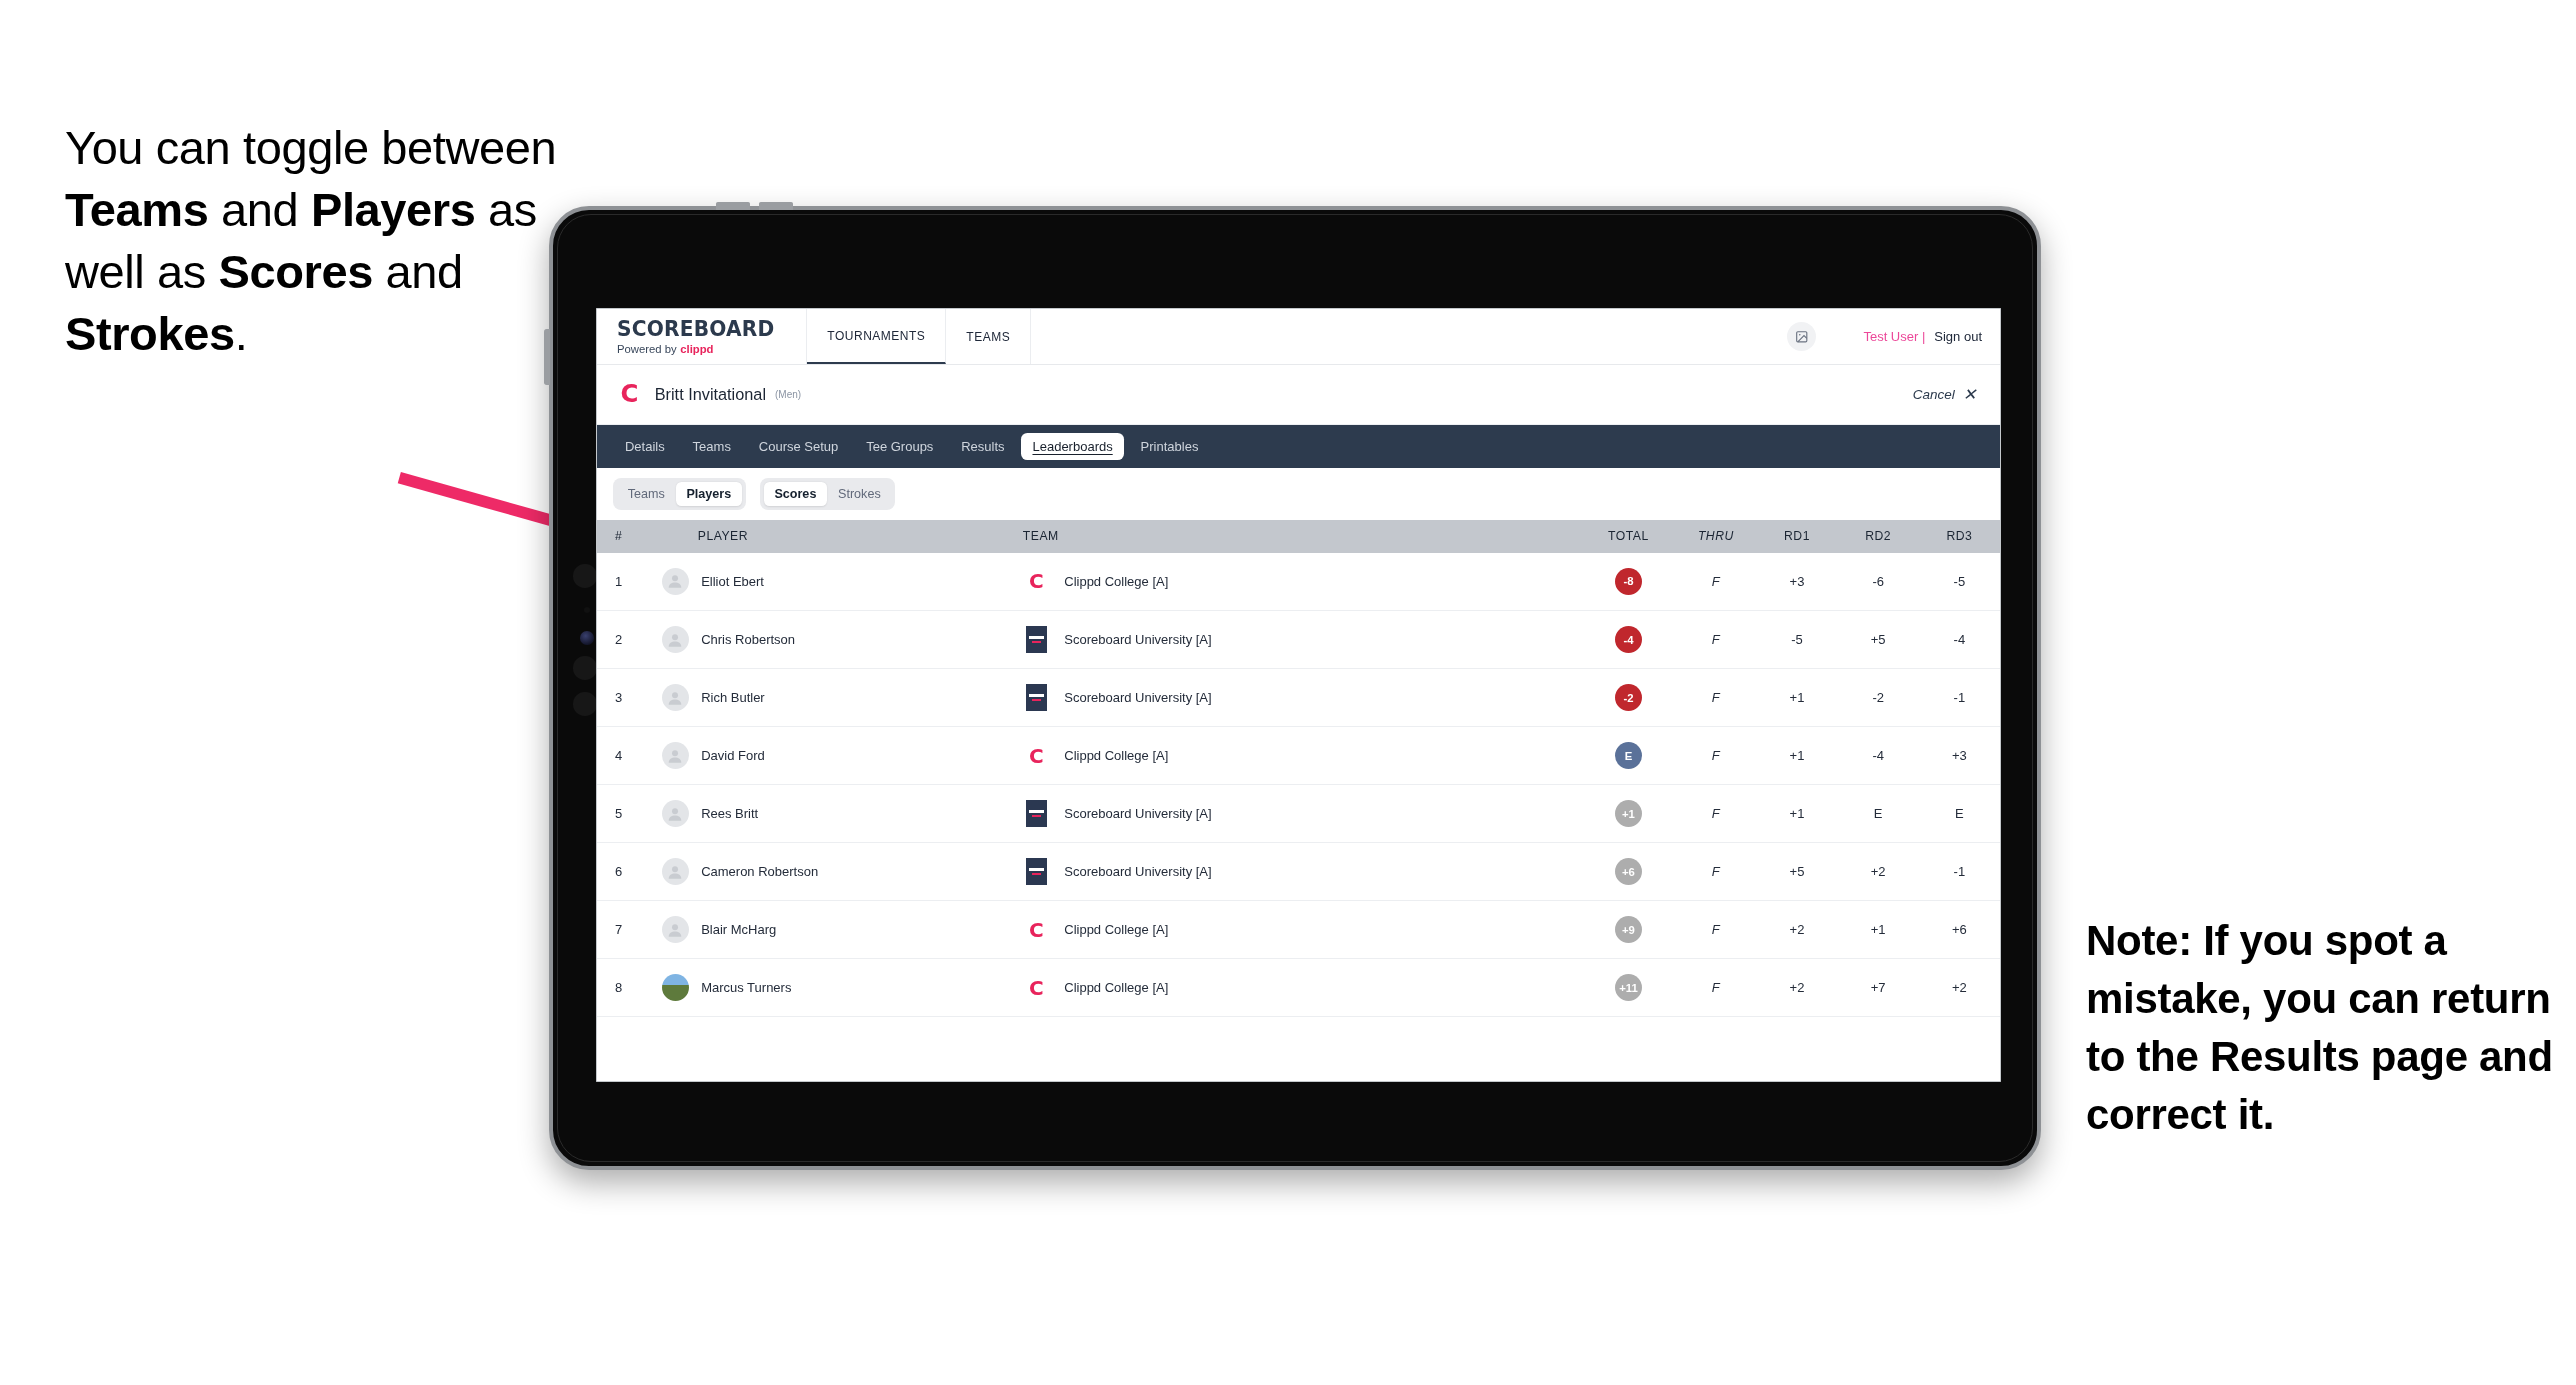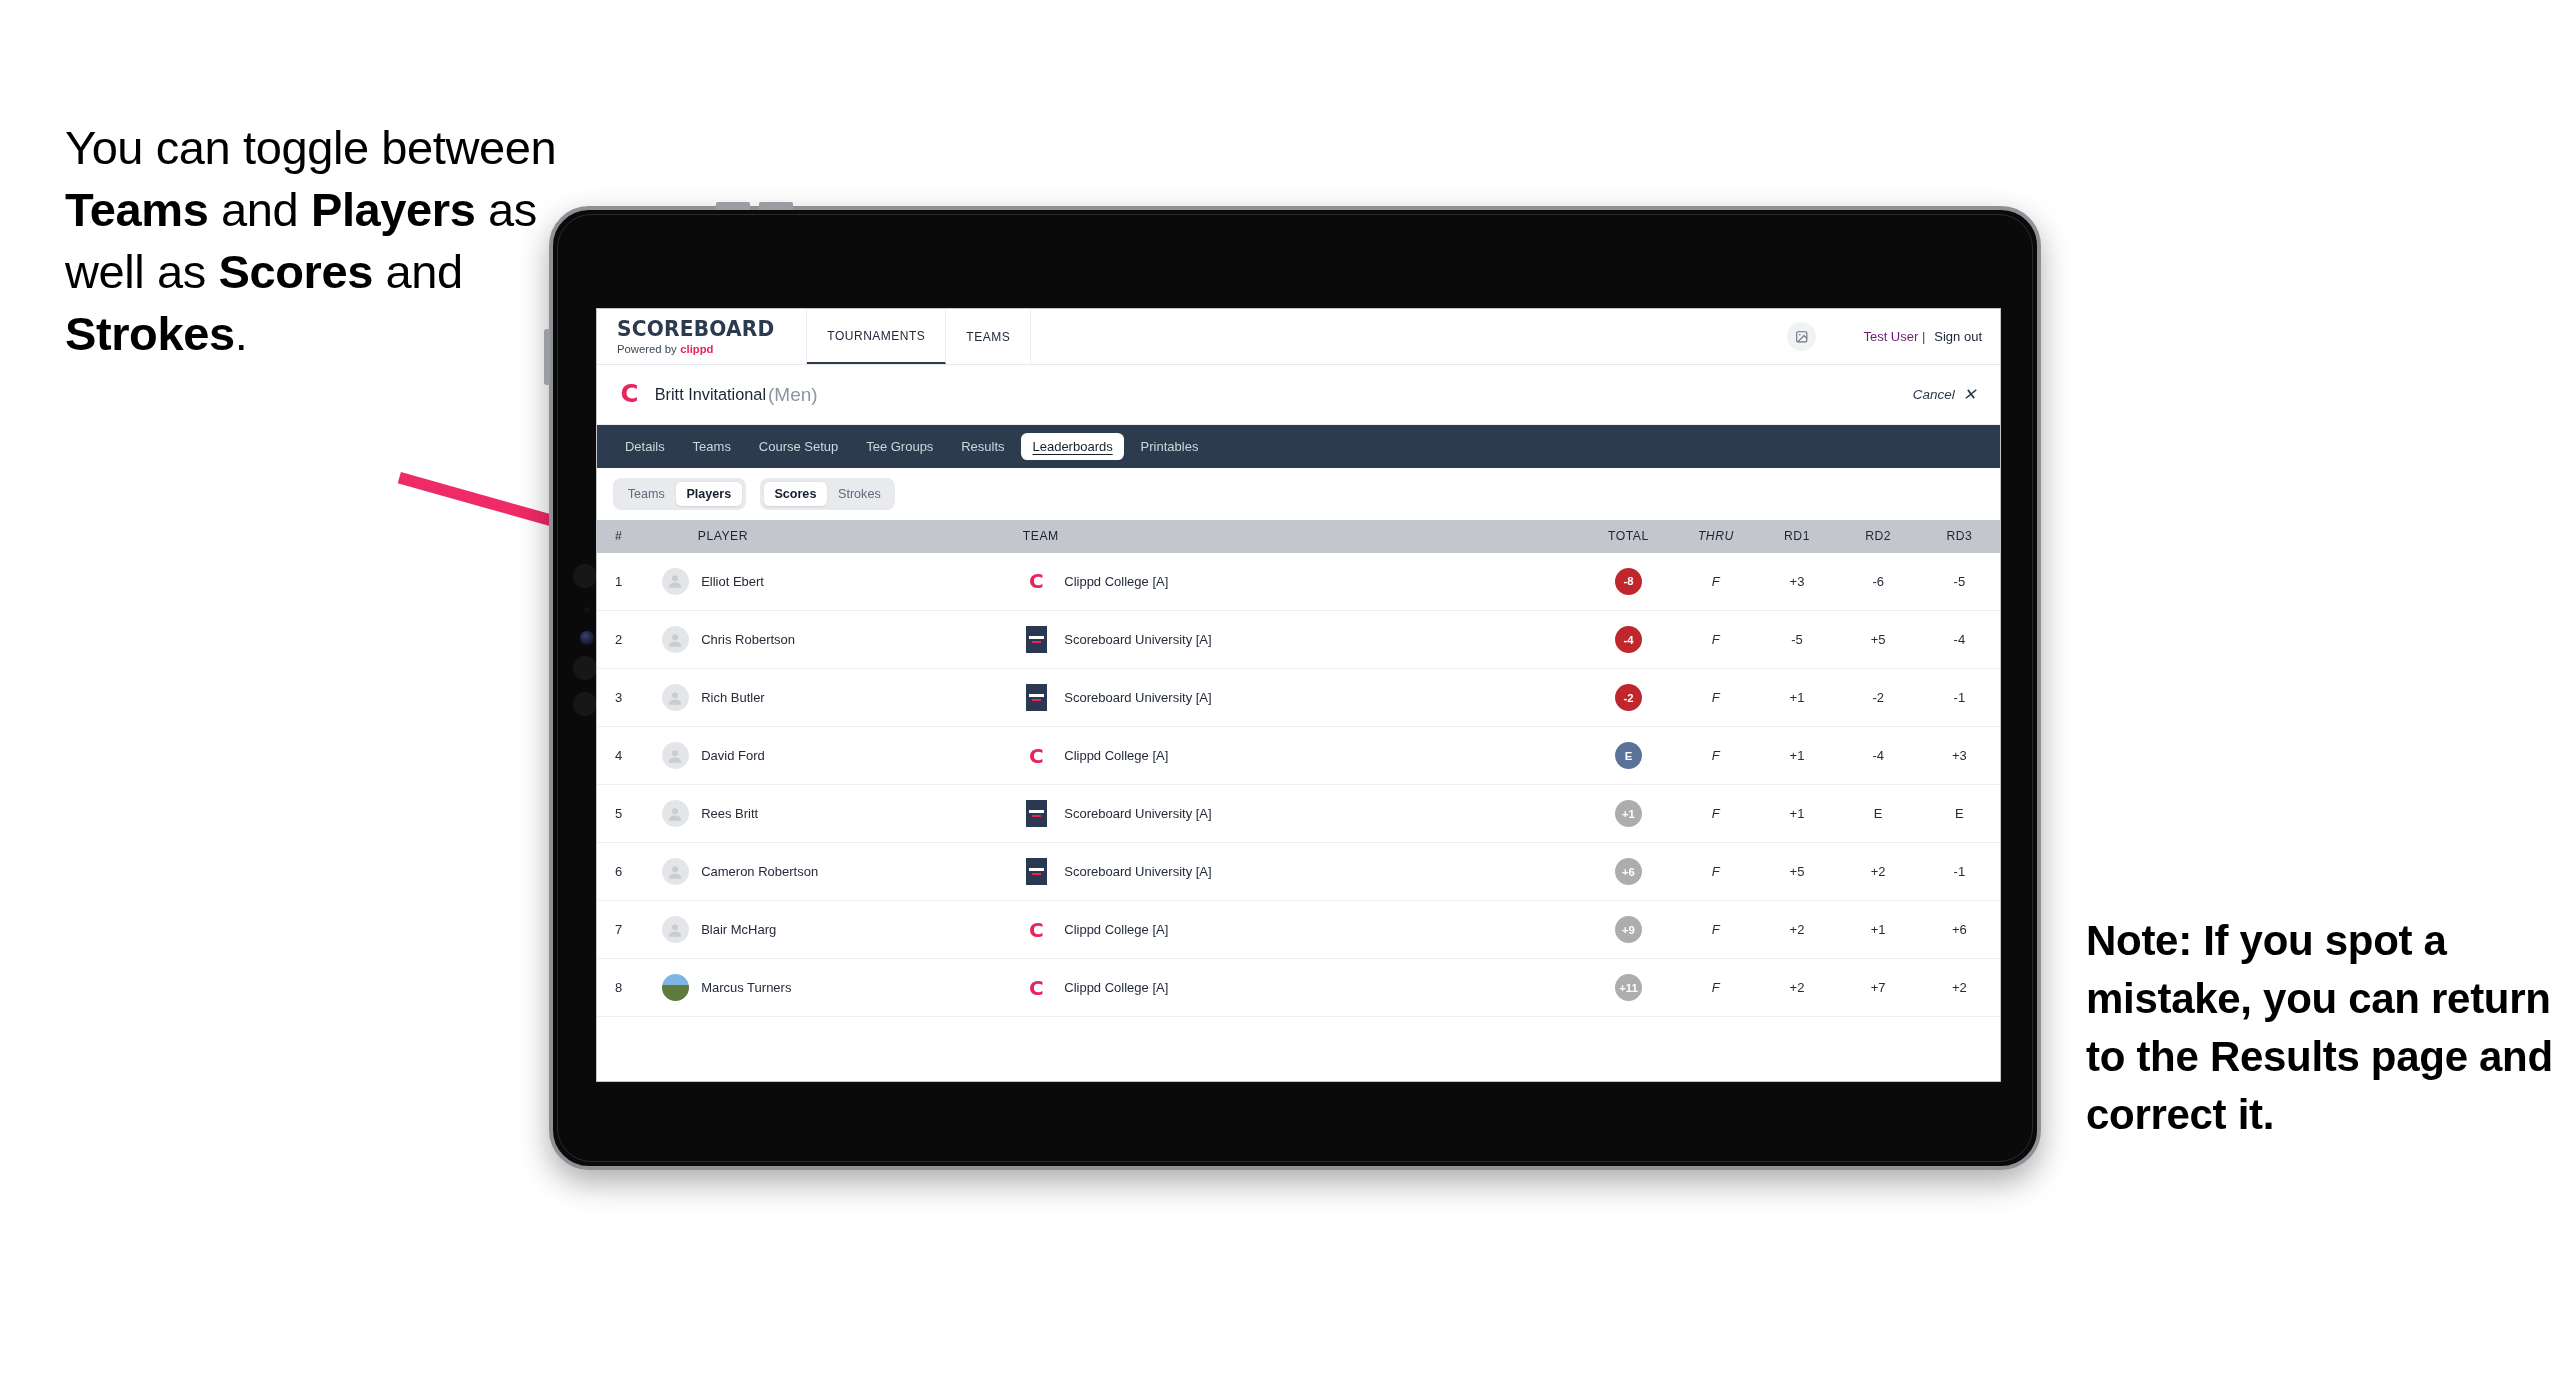--- a/index.html
+++ b/index.html
@@ -89,31 +89,31 @@
     font-size: 12px; color:#20293a; letter-spacing: 0.5px;
     border-right: 0.9px solid #ebedf0; cursor:pointer;
   }
   .nav-tab.active { border-bottom: 2.7px solid #2d3b4e; }
   .header-spacer { flex: 1 1 auto; }
   .header-right { display:flex; align-items:center; gap:9px; padding-right: 18px; }
   .avatar-btn {
     width:29px; height:29px; border-radius:50%; background:#f1f2f4;
     display:flex; align-items:center; justify-content:center;
   }
-  .user-text { font-size: 13px; color:#701a75;margin-left:38px; }
+  .user-text { font-size: 13px; color:#ec4899;margin-left:38px; }
   .signout { font-size: 13px; color:#20293a; cursor:pointer; }
 
   
   #title-row {
     display:flex; align-items:center; height: 60px;
     padding: 0 23.5px; background:#fff; border-bottom:0.9px solid #edeff2;
   }
   .clippd-c { font-size: 24.4px; font-weight: 800; color:#e8245c; line-height:1; font-family:"DejaVu Sans", sans-serif;}
   .t-name { font-size: 16.3px; color:#1c2533; margin-left: 16.3px; }
-  .t-gender { font-size: 19px; color:#8b95a4; margin-left: 2px; }
+  .t-gender { font-size: 10px; color:#8b95a4; margin-left: 9px; }
   .cancel-wrap { margin-left:auto; display:flex; align-items:center; gap:8.1px; cursor:pointer;font-style:italic;}
   .cancel-txt { font-size: 13.5px; color:#2c3a4d; }
   .cancel-x { font-size: 16.3px; color:#2c3a4d; line-height:1; }
 
   
   #subnav {
     display:flex; align-items:center; gap:4.5px; height: 43px;
     background:#2d3b4e; padding: 0 16.3px;
   }
   .sub-item {

